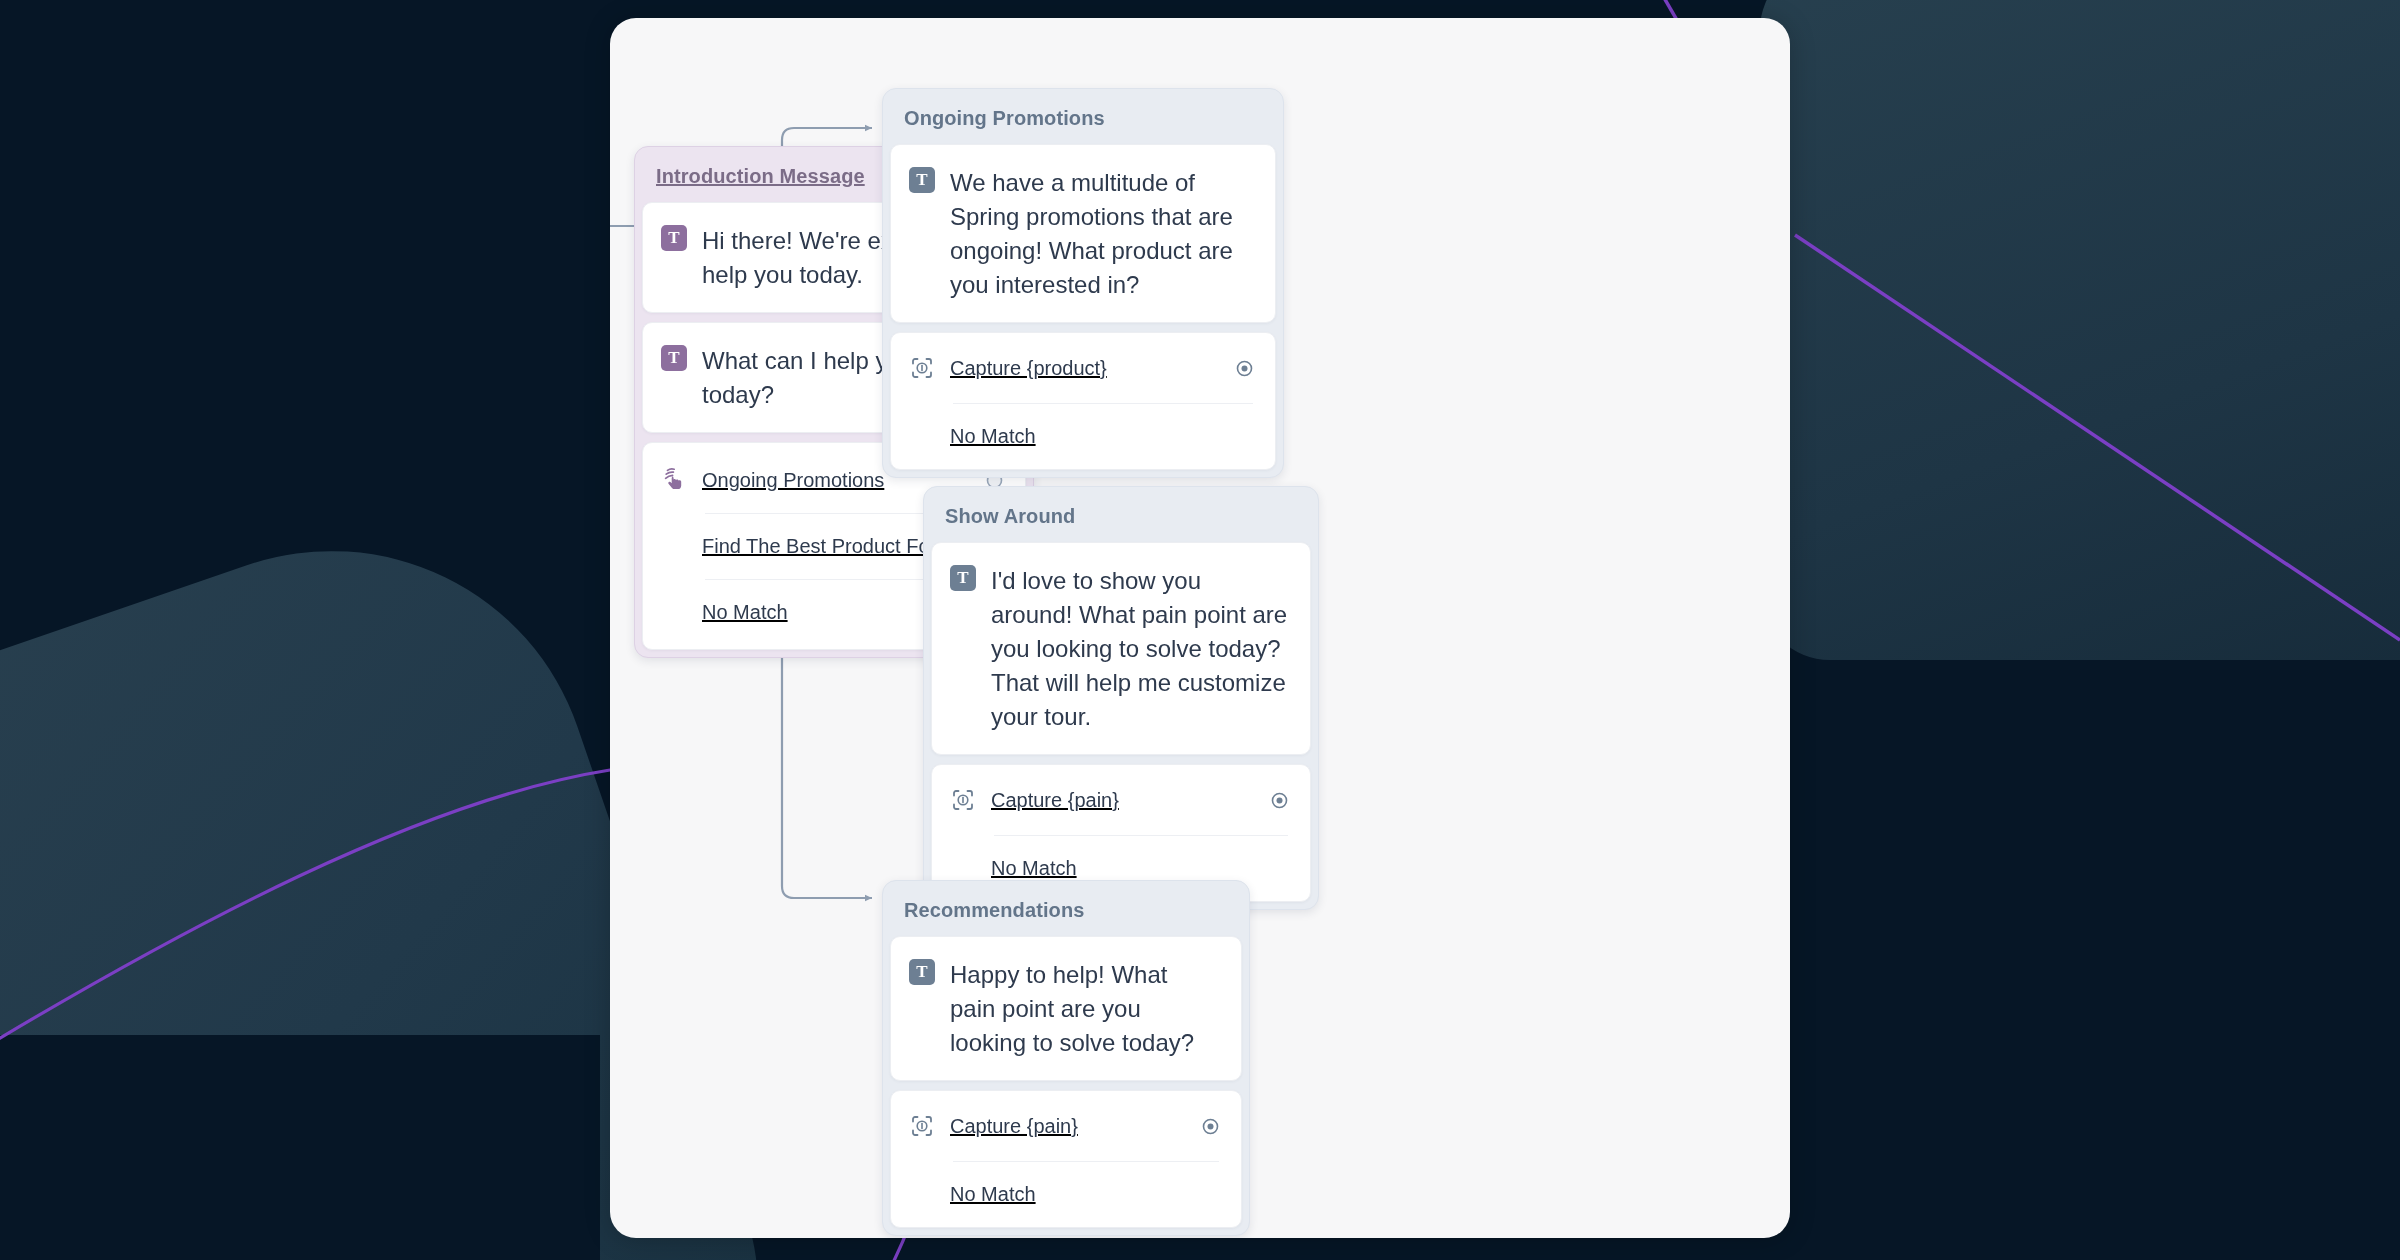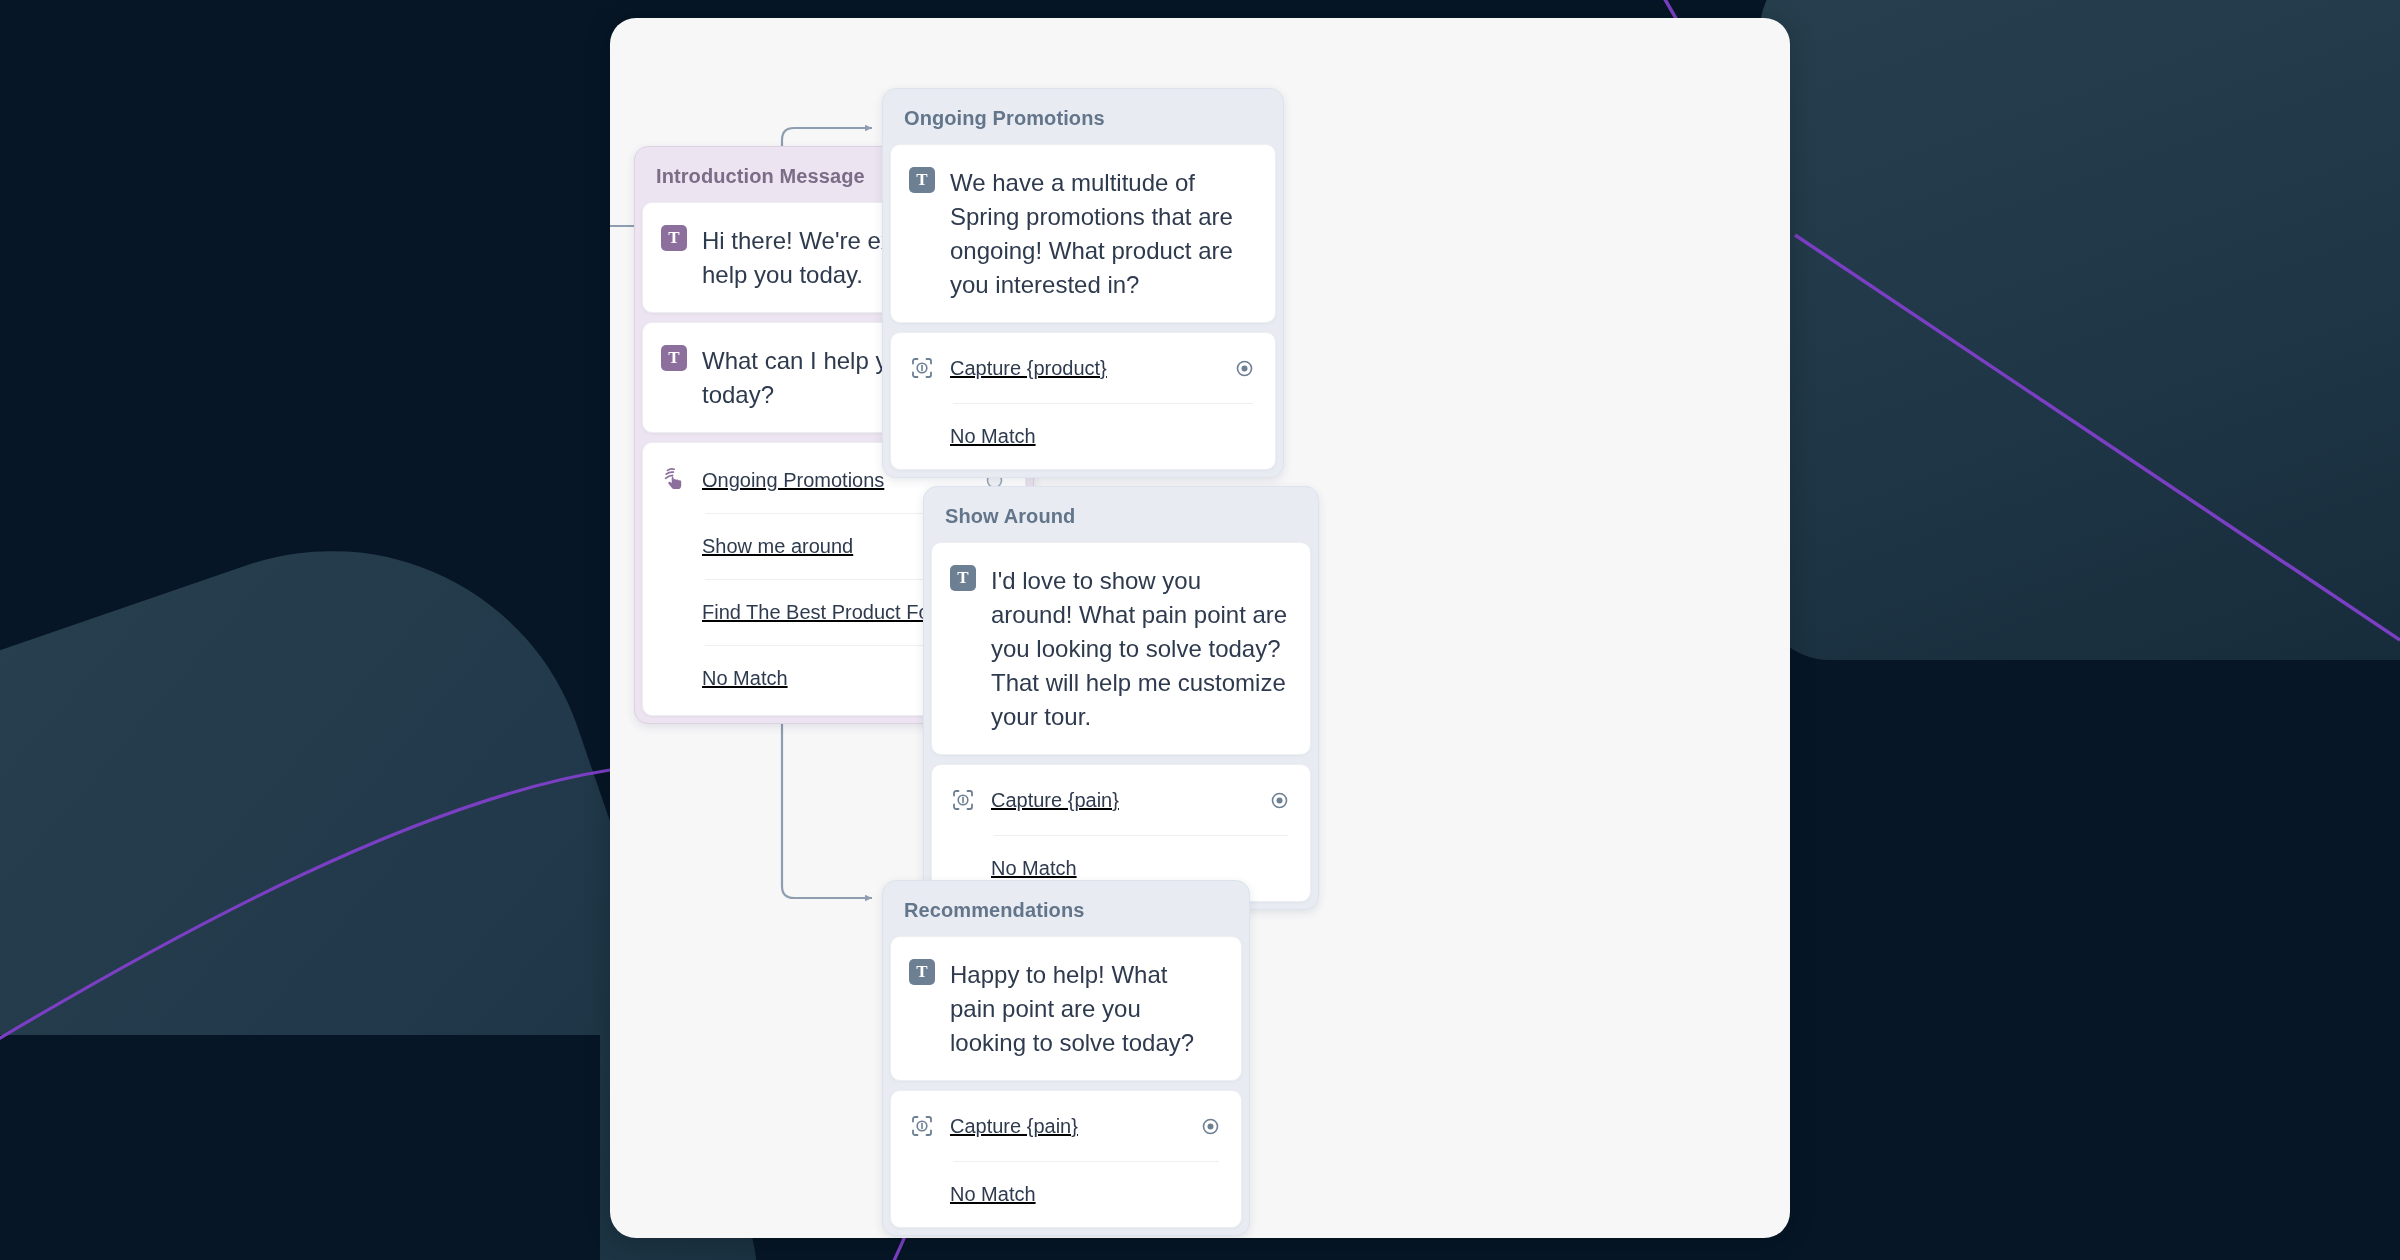--- a/index.html
+++ b/index.html
@@ -68,21 +68,21 @@
     box-shadow: 0 3px 10px rgba(30,40,70,0.10);
   }
   .node-purple { background: #ece4f0; border: 1px solid #ddd1e4; }
   .node-slate  { background: #e8ecf2; border: 1px solid #dde3ec; }
 
   .node-header {
     display: flex; align-items: center; justify-content: space-between;
     padding: 11px 14px 14px 14px;
     font-size: 20px; font-weight: 600; letter-spacing: 0.1px;
   }
-  .node-purple .node-header { color: #7b6c87; }
+  .node-purple .node-header { color: #7b6c87; text-decoration: underline; }
   .node-slate  .node-header { color: #63758a; }
 
   .play-icon { width: 20px; height: 22px; display: block; }
 
   .card {
     background: #ffffff;
     border-radius: 10px;
     border: 1px solid #eceef2;
     margin-bottom: 9px;
     box-shadow: 0 1px 3px rgba(40,50,80,0.05);
@@ -212,29 +212,20 @@
               </svg>
             </span>
             <span class="choice-label">Ongoing Promotions</span>
             <span class="dot">
               <svg viewBox="0 0 17 17" width="17" height="17">
                 <circle cx="8.5" cy="8.5" r="7" fill="#f2f4f7" stroke="#9aa8ba" stroke-width="1.6"></circle>
               </svg>
             </span>
           </div>
 
-          <div class="choice">
-            <span class="choice-icon"></span>
-            <span class="choice-label">Show me around</span>
-            <span class="dot">
-              <svg viewBox="0 0 17 17" width="17" height="17">
-                <circle cx="8.5" cy="8.5" r="7" fill="#f2f4f7" stroke="#9aa8ba" stroke-width="1.6"></circle>
-              </svg>
-            </span>
-          </div>
 
           <div class="choice">
             <span class="choice-icon"></span>
             <span class="choice-label">Find The Best Product For me</span>
             <span class="dot">
               <svg viewBox="0 0 17 17" width="17" height="17">
                 <circle cx="8.5" cy="8.5" r="7" fill="#f2f4f7" stroke="#9aa8ba" stroke-width="1.6"></circle>
               </svg>
             </span>
           </div>

